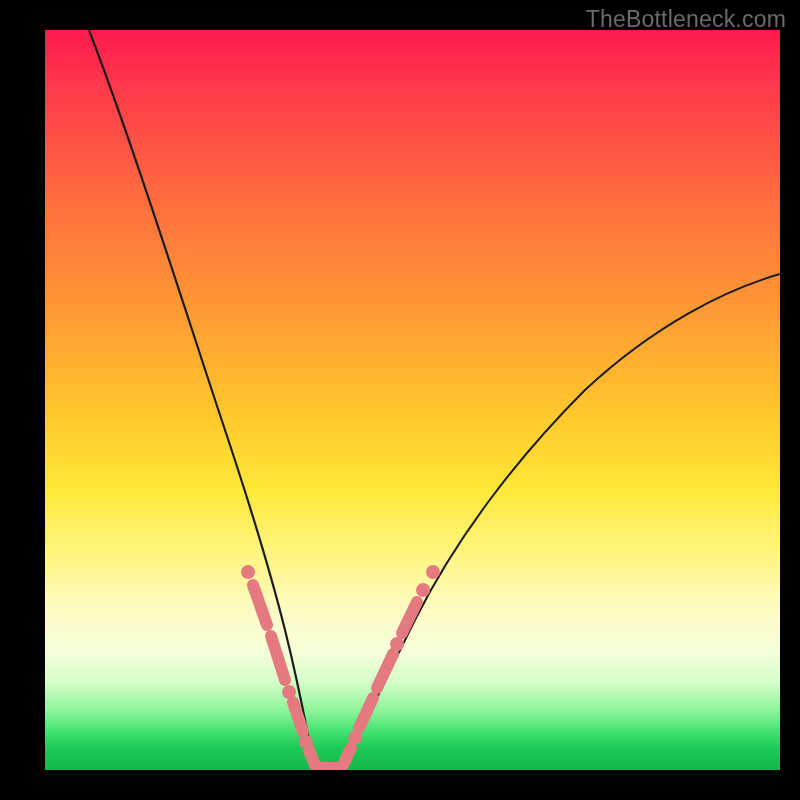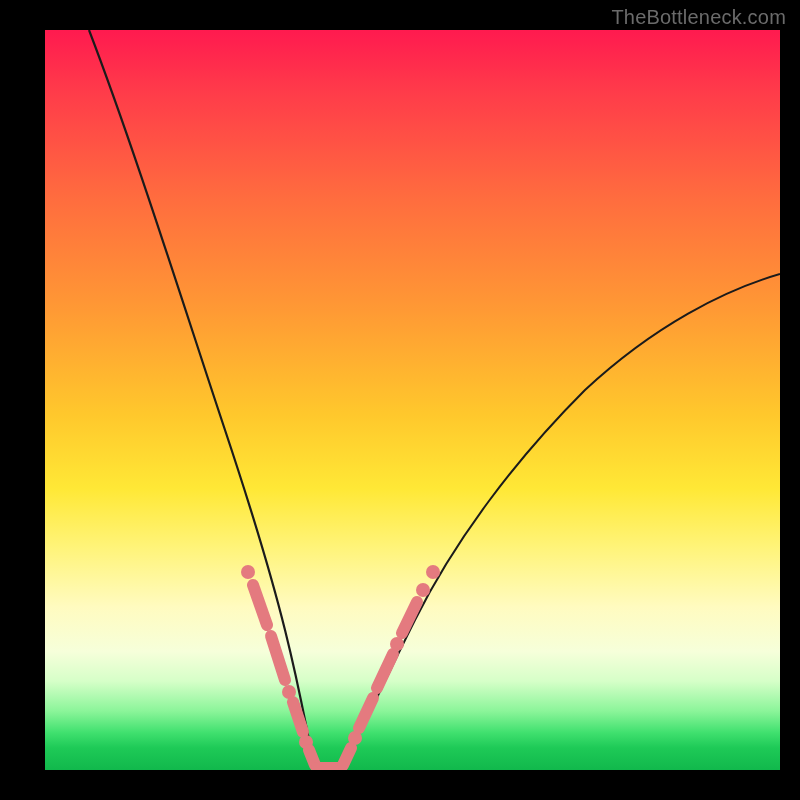--- a/index.html
+++ b/index.html
@@ -39,21 +39,21 @@
       #3fe06e 95%,
       #1eca57 97%,
       #11b84c 100%
     );
   }
   .watermark {
     position: absolute;
     top: 6px;
     right: 14px;
     color: #6b6b6b;
-    font-size: 20px;
+    font-size: 23px;
     font-weight: 400;
     letter-spacing: 0.2px;
     user-select: none;
   }
   svg.curves {
     position: absolute;
     left: 0; top: 0;
     width: 735px; height: 740px;
   }
   .curve-line {

